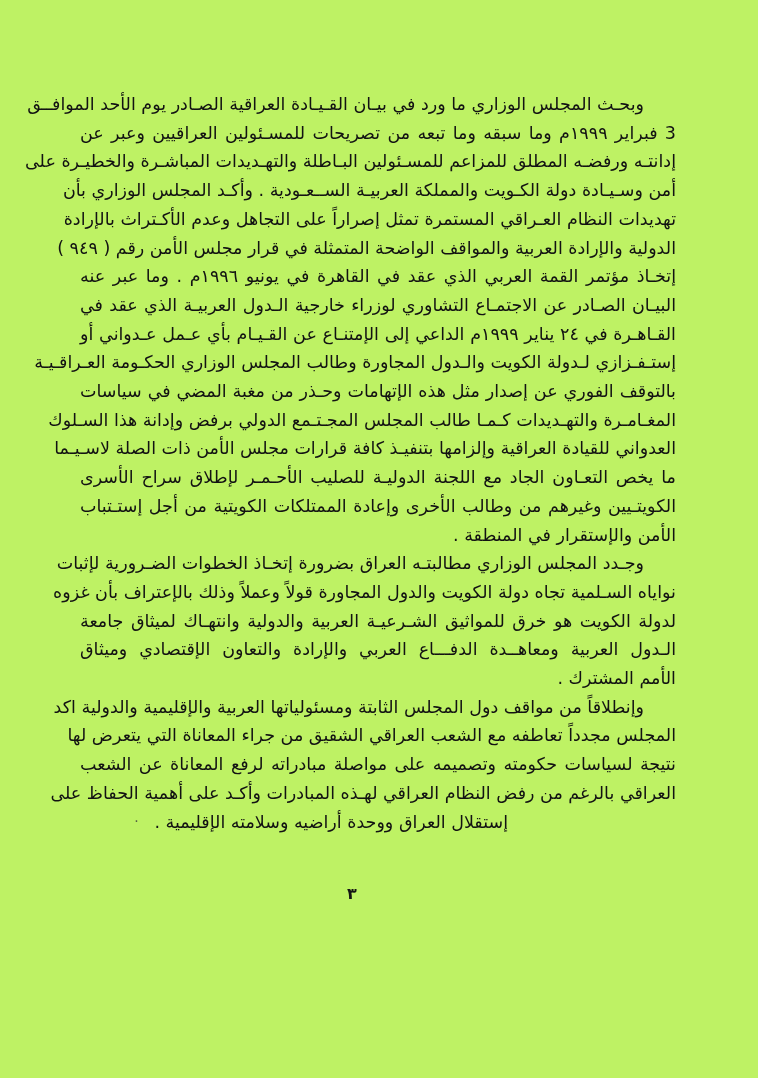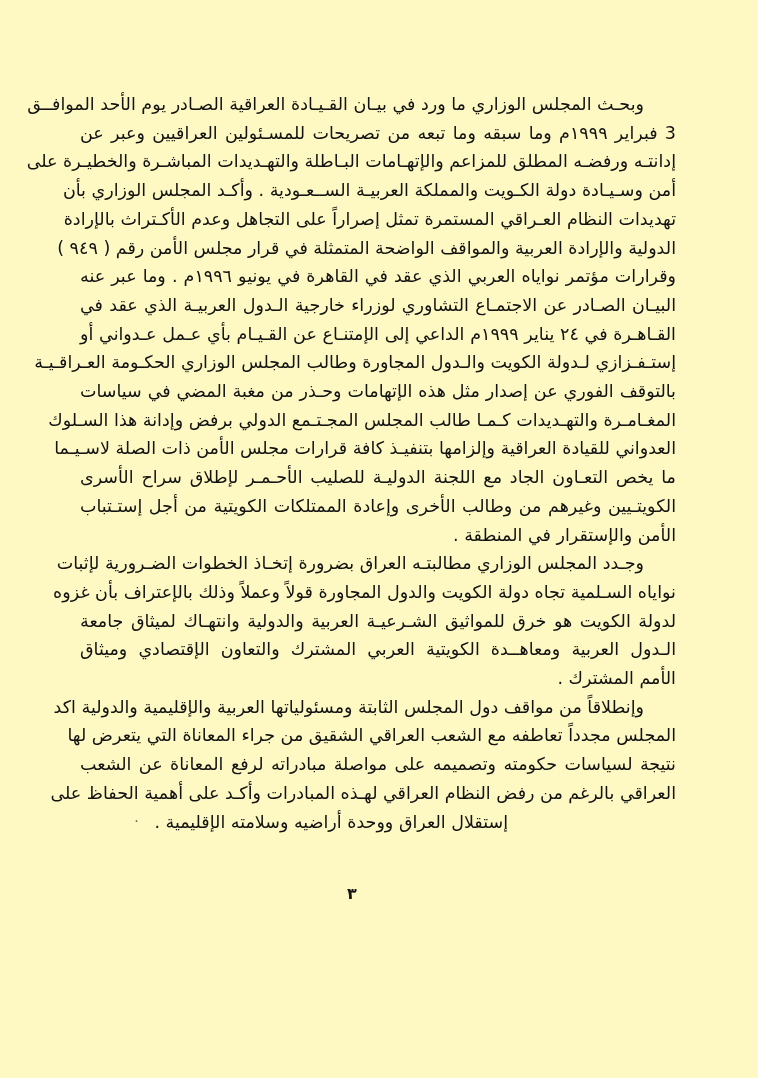--- a/index.html
+++ b/index.html
@@ -4,21 +4,21 @@
 <style>
   html, body {
     margin: 0;
     padding: 0;
     background: #ffffff;
   }
   .page {
     position: relative;
     width: 758px;
     height: 1078px;
-    background: #fef9c3;
+    background: #bef264;
     overflow: hidden;
     direction: rtl;
     font-family: "DejaVu Sans", sans-serif;
     color: #121212;
   }
   .text-block {
     position: absolute;
     top: 90px;
     right: 82px;
     left: 80px;
@@ -72,41 +72,41 @@
 </head>
 <body>
 
 <div class="page">
 
   <div class="text-block">
 
     <div class="paragraph">
       <span class="line p-first">وبحـث المجلس الوزاري ما ورد في بيـان القـيـادة العراقية الصـادر يوم الأحد الموافــق</span>
       <span class="line">3 فبراير ١٩٩٩م وما سبقه وما تبعه من تصريحات للمسـئولين العراقيين وعبر عن</span>
-      <span class="line">إدانتـه ورفضـه المطلق للمزاعم والإتهـامات البـاطلة والتهـديدات المباشـرة والخطيـرة على</span>
+      <span class="line">إدانتـه ورفضـه المطلق للمزاعم للمسـئولين البـاطلة والتهـديدات المباشـرة والخطيـرة على</span>
       <span class="line">أمن وسـيـادة دولة الكـويت والمملكة العربيـة الســعـودية . وأكـد المجلس الوزاري بأن</span>
       <span class="line">تهديدات النظام العـراقي المستمرة تمثل إصراراً على التجاهل وعدم الأكـتراث بالإرادة</span>
       <span class="line">الدولية والإرادة العربية والمواقف الواضحة المتمثلة في قرار مجلس الأمن رقم ( ٩٤٩ )</span>
-      <span class="line">وقرارات مؤتمر نواياه العربي الذي عقد في القاهرة في يونيو ١٩٩٦م . وما عبر عنه</span>
+      <span class="line">إتخـاذ مؤتمر القمة العربي الذي عقد في القاهرة في يونيو ١٩٩٦م . وما عبر عنه</span>
       <span class="line">البيـان الصـادر عن الاجتمـاع التشاوري لوزراء خارجية الـدول العربيـة الذي عقد في</span>
       <span class="line">القـاهـرة في ٢٤ يناير ١٩٩٩م الداعي إلى الإمتنـاع عن القـيـام بأي عـمل عـدواني أو</span>
       <span class="line">إستـفـزازي لـدولة الكويت والـدول المجاورة وطالب المجلس الوزاري الحكـومة العـراقـيـة</span>
       <span class="line">بالتوقف الفوري عن إصدار مثل هذه الإتهامات وحـذر من مغبة المضي في سياسات</span>
       <span class="line">المغـامـرة والتهـديدات كـمـا طالب المجلس المجـتـمع الدولي برفض وإدانة هذا السـلوك</span>
       <span class="line">العدواني للقيادة العراقية وإلزامها بتنفيـذ كافة قرارات مجلس الأمن ذات الصلة لاسـيـما</span>
       <span class="line">ما يخص التعـاون الجاد مع اللجنة الدوليـة للصليب الأحـمـر لإطلاق سراح الأسرى</span>
       <span class="line">الكويتـيين وغيرهم من وطالب الأخرى وإعادة الممتلكات الكويتية من أجل إستـتباب</span>
       <span class="line p-last">الأمن والإستقرار في المنطقة .</span>
     </div>
 
     <div class="paragraph">
       <span class="line p-first">وجـدد المجلس الوزاري مطالبتـه العراق بضرورة إتخـاذ الخطوات الضـرورية لإثبات</span>
       <span class="line">نواياه السـلمية تجاه دولة الكويت والدول المجاورة قولاً وعملاً وذلك بالإعتراف بأن غزوه</span>
       <span class="line">لدولة الكويت هو خرق للمواثيق الشـرعيـة العربية والدولية وانتهـاك لميثاق جامعة</span>
-      <span class="line">الـدول العربية ومعاهــدة الكويتية العربي المشترك والتعاون الإقتصادي وميثاق</span>
+      <span class="line">الـدول العربية ومعاهــدة الدفـــاع العربي والإرادة والتعاون الإقتصادي وميثاق</span>
       <span class="line p-last">الأمم المشترك .</span>
     </div>
 
     <div class="paragraph">
       <span class="line p-first">وإنطلاقاً من مواقف دول المجلس الثابتة ومسئولياتها العربية والإقليمية والدولية اكد</span>
       <span class="line">المجلس مجدداً تعاطفه مع الشعب العراقي الشقيق من جراء المعاناة التي يتعرض لها</span>
       <span class="line">نتيجة لسياسات حكومته وتصميمه على مواصلة مبادراته لرفع المعاناة عن الشعب</span>
       <span class="line">العراقي بالرغم من رفض النظام العراقي لهـذه المبادرات وأكـد على أهمية الحفاظ على</span>
       <span class="line p-last final-line">
         <span>إستقلال العراق ووحدة أراضيه وسلامته الإقليمية .</span>

